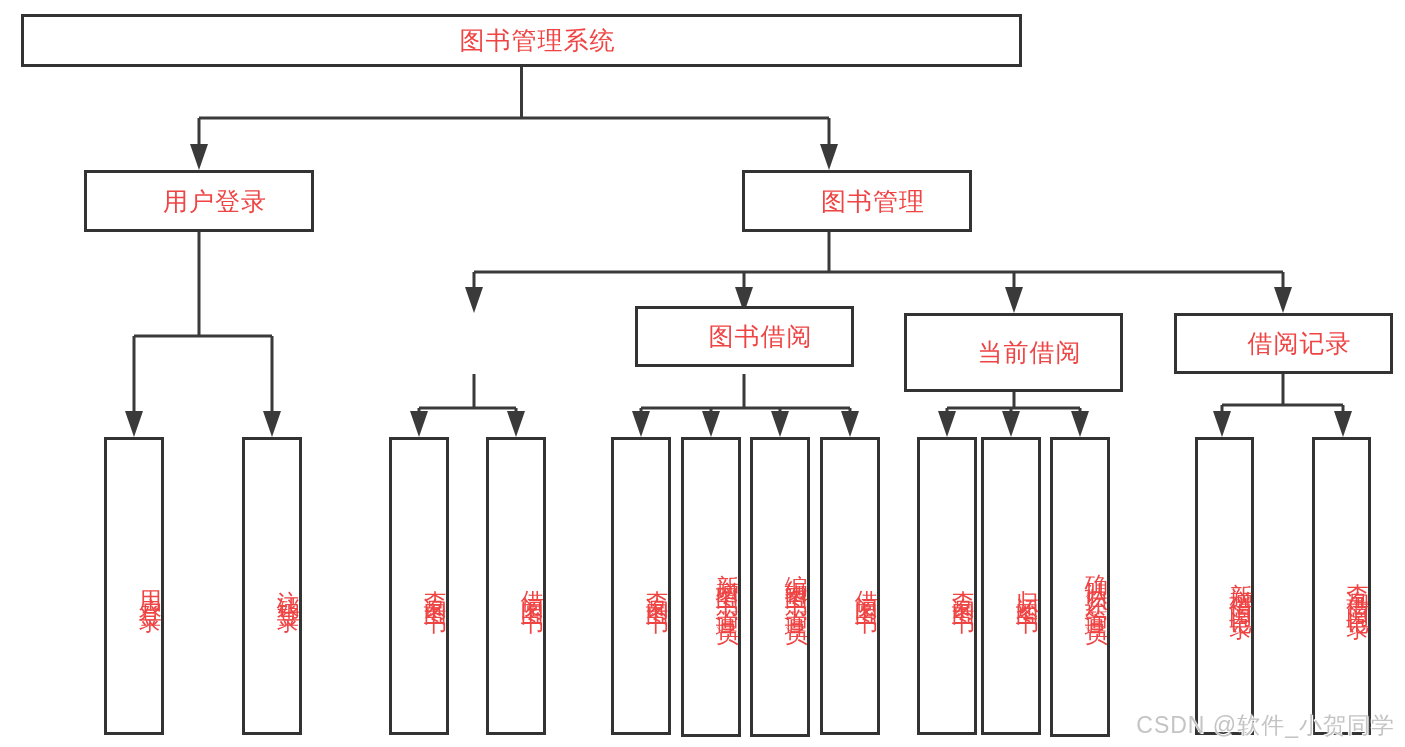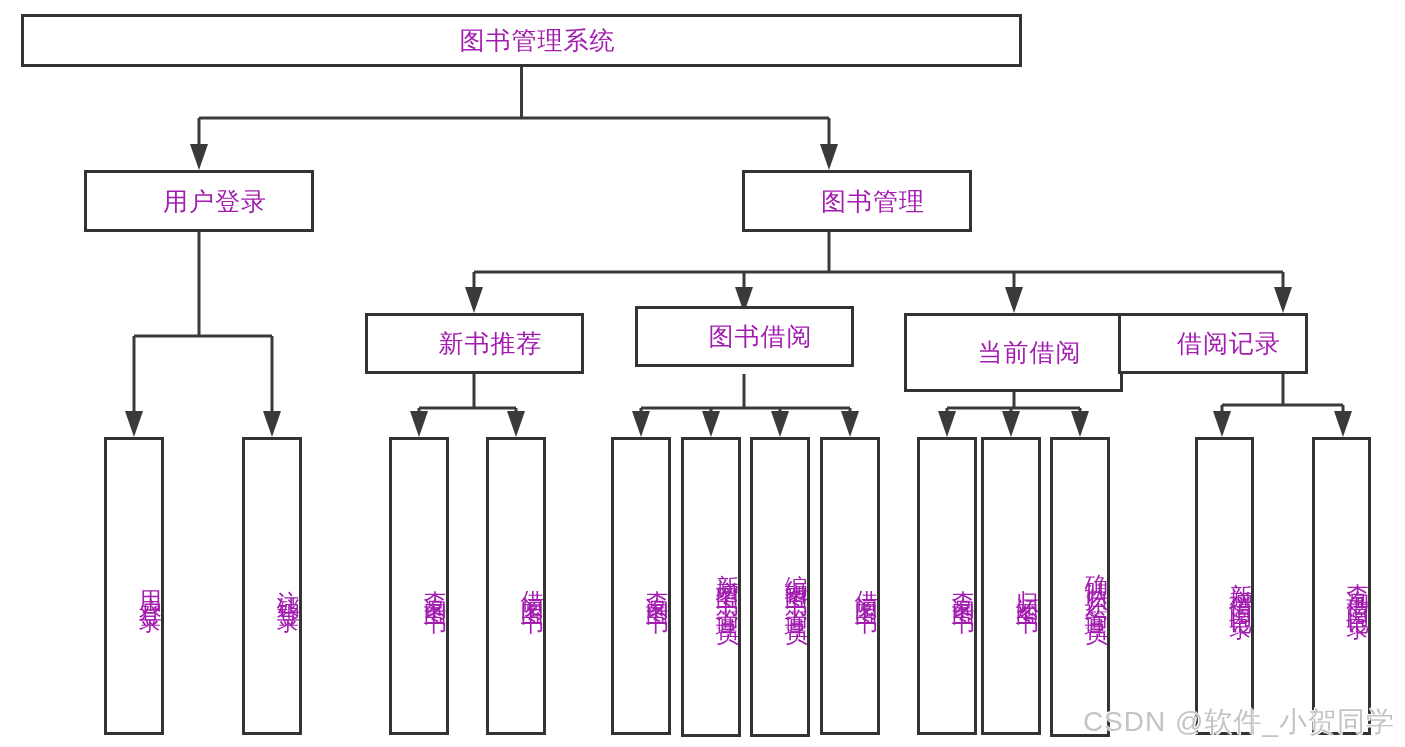--- a/index.html
+++ b/index.html
@@ -13,39 +13,39 @@
   .edges{
     position:absolute;left:0;top:0;width:1405px;height:747px;
     pointer-events:none;
   }
   .node{
     position:absolute;
     box-sizing:border-box;
     border:3px solid #333333;
     background:#ffffff;
     display:flex;align-items:center;justify-content:center;
-    color:#a21caf;
+    color:#ef4444;
     padding-left:32px;
   }
   .h-node{
     font-size:25px;
     letter-spacing:1px;
     white-space:nowrap;
   }
   .v-node{
     writing-mode:vertical-rl;
     text-orientation:mixed;
     font-size:23px;
     letter-spacing:7px;
     line-height:1.1;
   }
   .watermark{
     position:absolute;
     right:10px;bottom:6px;
-    font-size:28px;
+    font-size:23px;
     color:#c4c4c4;
     text-shadow:1px 1px 0 #ffffff,-1px -1px 0 #ffffff,0 0 2px #ffffff;
     letter-spacing:1px;
     z-index:20;
     white-space:nowrap;
   }
 </style>
 </head>
 <body>
 
@@ -92,24 +92,23 @@
       <polygon stroke="none" points="1222,437 1213,411 1231,411"></polygon>
       <polygon stroke="none" points="1343,437 1334,411 1352,411"></polygon>
     </g>
   </svg>
 
   <div class="node h-node" style="left:21px;top:14px;width:1001px;height:53px;">图书管理系统</div>
 
   <div class="node h-node" style="left:84px;top:170px;width:230px;height:62px;">用户登录</div>
   <div class="node h-node" style="left:714px;top:170px;width:230px;height:62px;margin-left:28px;">图书管理</div>
 
-  <div class="node h-node" style="left:365px;top:313px;width:219px;height:61px;">新书推荐</div>
   <div class="node h-node" style="left:635px;top:306px;width:219px;height:61px;">图书借阅</div>
   <div class="node h-node" style="left:904px;top:313px;width:219px;height:79px;">当前借阅</div>
-  <div class="node h-node" style="left:1118px;top:313px;width:190px;height:61px;">借阅记录</div>
+  <div class="node h-node" style="left:1174px;top:313px;width:219px;height:61px;">借阅记录</div>
 
   <div class="node v-node" style="left:104px;top:437px;width:60px;height:298px;">用户登录</div>
   <div class="node v-node" style="left:242px;top:437px;width:60px;height:298px;">注销登录</div>
 
   <div class="node v-node" style="left:389px;top:437px;width:60px;height:298px;">查询图书</div>
   <div class="node v-node" style="left:486px;top:437px;width:60px;height:298px;">借阅图书</div>
 
   <div class="node v-node" style="left:611px;top:437px;width:60px;height:298px;">查询图书</div>
   <div class="node v-node" style="left:681px;top:437px;width:60px;height:300px;">新增图书（管理员）</div>
   <div class="node v-node" style="left:750px;top:437px;width:60px;height:300px;">编辑图书（管理员）</div>

